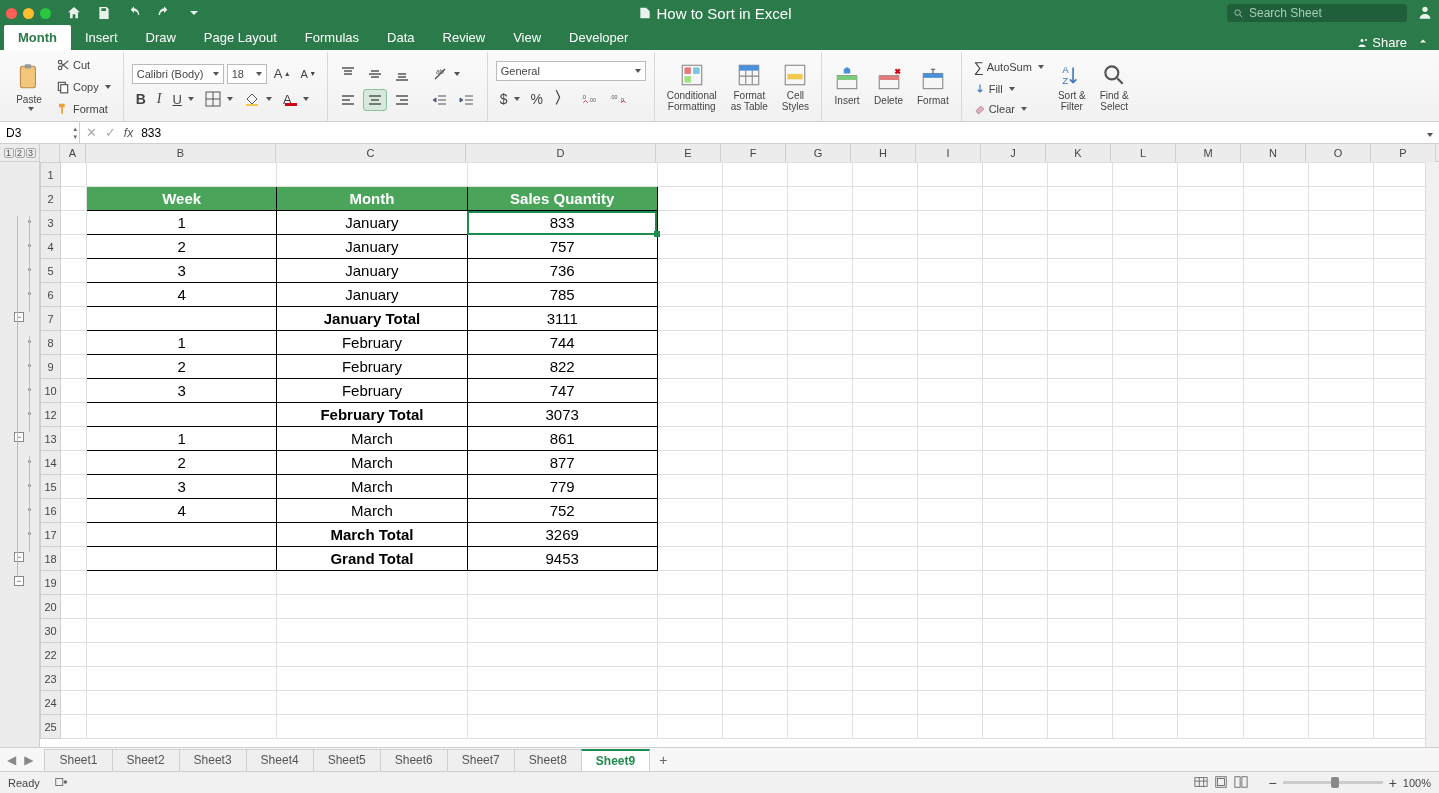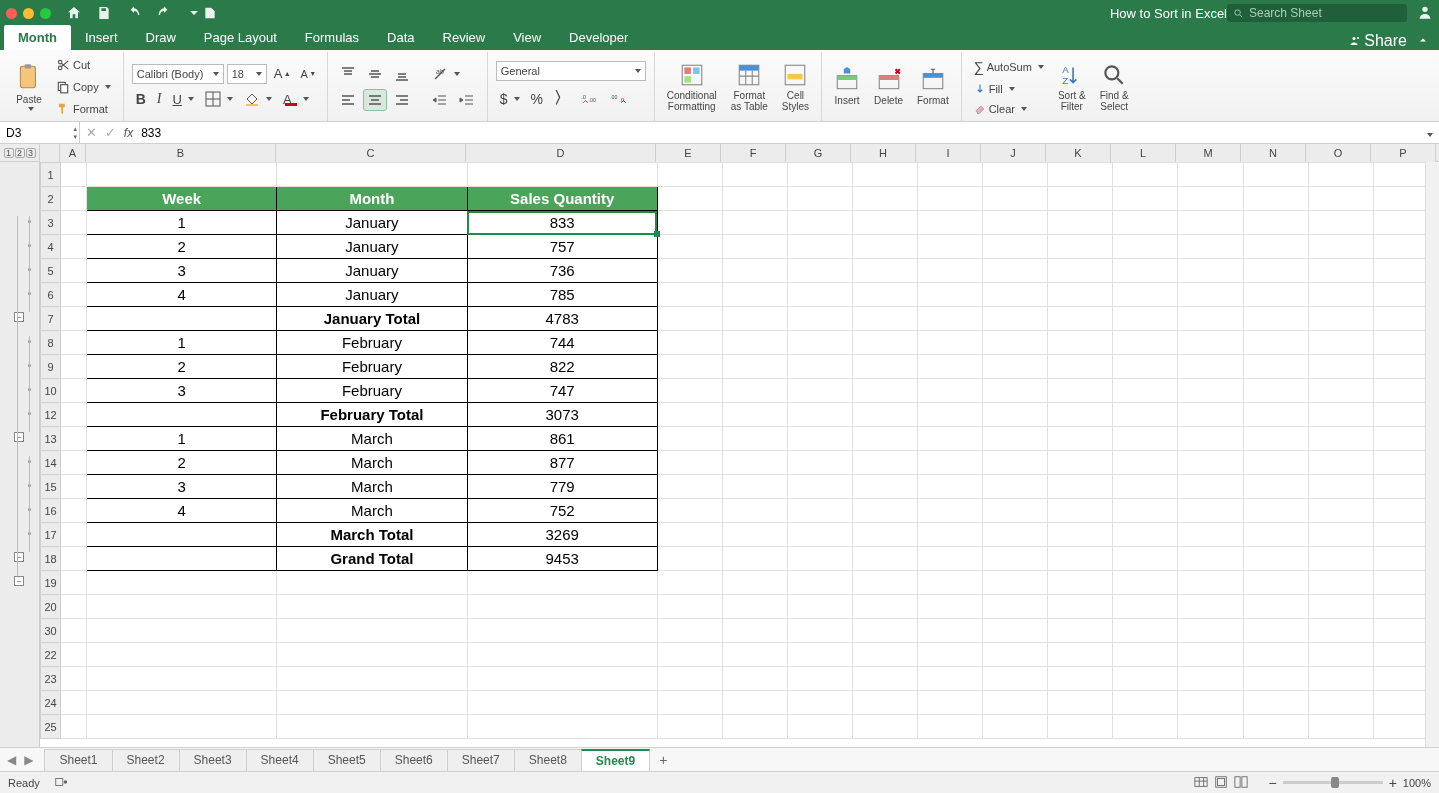--- a/index.html
+++ b/index.html
@@ -5,32 +5,32 @@
   * { box-sizing: border-box; margin: 0; padding: 0; }
   body { font-family: -apple-system, "Helvetica Neue", Arial, sans-serif; font-size: 12px; overflow: hidden; background: #fff; width: 1439px; height: 793px; position: relative; }
 
   
   .titlebar { background: #2a7a4a; height: 26px; display: flex; align-items: center; padding: 0 6px; color: #fff; }
   .traffic { display: flex; gap: 6px; align-items: center; margin-right: 14px; }
   .tl { width: 11px; height: 11px; border-radius: 50%; }
   .tl.r { background: #ff5f57; } .tl.y { background: #febc2e; } .tl.g { background: #28c840; }
   .qa-icons { display: flex; gap: 12px; align-items: center; color: #e6f2ea; }
   .qa-icons svg { width: 14px; height: 14px; fill: #e6f2ea; }
-  .title-center { flex: 1; display: flex; justify-content: space-between; align-items: center; gap: 4px; font-size: 13px; }
+  .title-center { flex: 1; display: flex; justify-content: center; align-items: center; gap: 4px; font-size: 15px; }
   .title-center svg { width: 14px; height: 14px; fill: #fff; }
   .search-sheet { background: #1f5f3a; border-radius: 3px; height: 18px; display: flex; align-items: center; padding: 0 6px; width: 180px; color: #a9cdb8; font-size: 12px; gap: 5px; }
   .search-sheet svg { width: 11px; height: 11px; fill: #a9cdb8; }
   .user-ic { margin-left: 10px; }
   .user-ic svg { width: 16px; height: 16px; fill: #e8f3ec; }
 
   
   .tabsbar { background: #2a7a4a; height: 24px; display: flex; align-items: flex-end; padding-left: 4px; color: #fff; }
   .tab { padding: 5px 14px 5px; font-size: 13px; color: #fff; cursor: pointer; }
   .tab.active { background: #fff; color: #2a7a4a; font-weight: 600; border-radius: 2px 2px 0 0; }
-  .tabs-right { margin-left: auto; display: flex; align-items: center; gap: 10px; padding-right: 10px; color: #fff; font-size: 16px; }
+  .tabs-right { margin-left: auto; display: flex; align-items: center; gap: 10px; padding-right: 10px; color: #fff; font-size: 13px; }
   .tabs-right svg { width: 12px; height: 12px; fill: #fff; }
 
   
   .ribbon { background: linear-gradient(#fbfbfb,#f1f1f1); border-bottom: 1px solid #cfcfcf; height: 72px; display: flex; align-items: stretch; padding: 2px 4px 0; font-size: 11px; color: #444; }
   .rgroup { display: flex; flex-direction: row; align-items: center; gap: 6px; padding: 0 8px; border-right: 1px solid #d8d8d8; }
   .rgroup:last-child { border-right: none; }
   .rstack { display: flex; flex-direction: column; gap: 2px; }
   .rbtn { border: 1px solid transparent; background: transparent; padding: 2px 3px; border-radius: 3px; display: flex; align-items: center; gap: 3px; cursor: pointer; }
   .dd { display: inline-block; margin-left: 3px; border-left: 3px solid transparent; border-right: 3px solid transparent; border-top: 4px solid #555; }
   .bigbtn { display: flex; flex-direction: column; align-items: center; justify-content: center; gap: 2px; padding: 2px 4px; cursor: pointer; }
@@ -661,21 +661,21 @@
             <td class="" style=""></td>
             <td class="" style=""></td>
             <td class="" style=""></td>
             <td class="" style=""></td>
           </tr>
           <tr>
             <td class="rowh">7</td>
             <td class="" style=""></td>
             <td class="datacell cB" style=""></td>
             <td class="datacell cC boldc" style="font-weight:700;">January Total</td>
-            <td class="datacell cD" style="">4783</td>
+            <td class="datacell cD" style="">3111</td>
             <td class="" style=""></td>
             <td class="" style=""></td>
             <td class="" style=""></td>
             <td class="" style=""></td>
             <td class="" style=""></td>
             <td class="" style=""></td>
             <td class="" style=""></td>
             <td class="" style=""></td>
             <td class="" style=""></td>
             <td class="" style=""></td>

